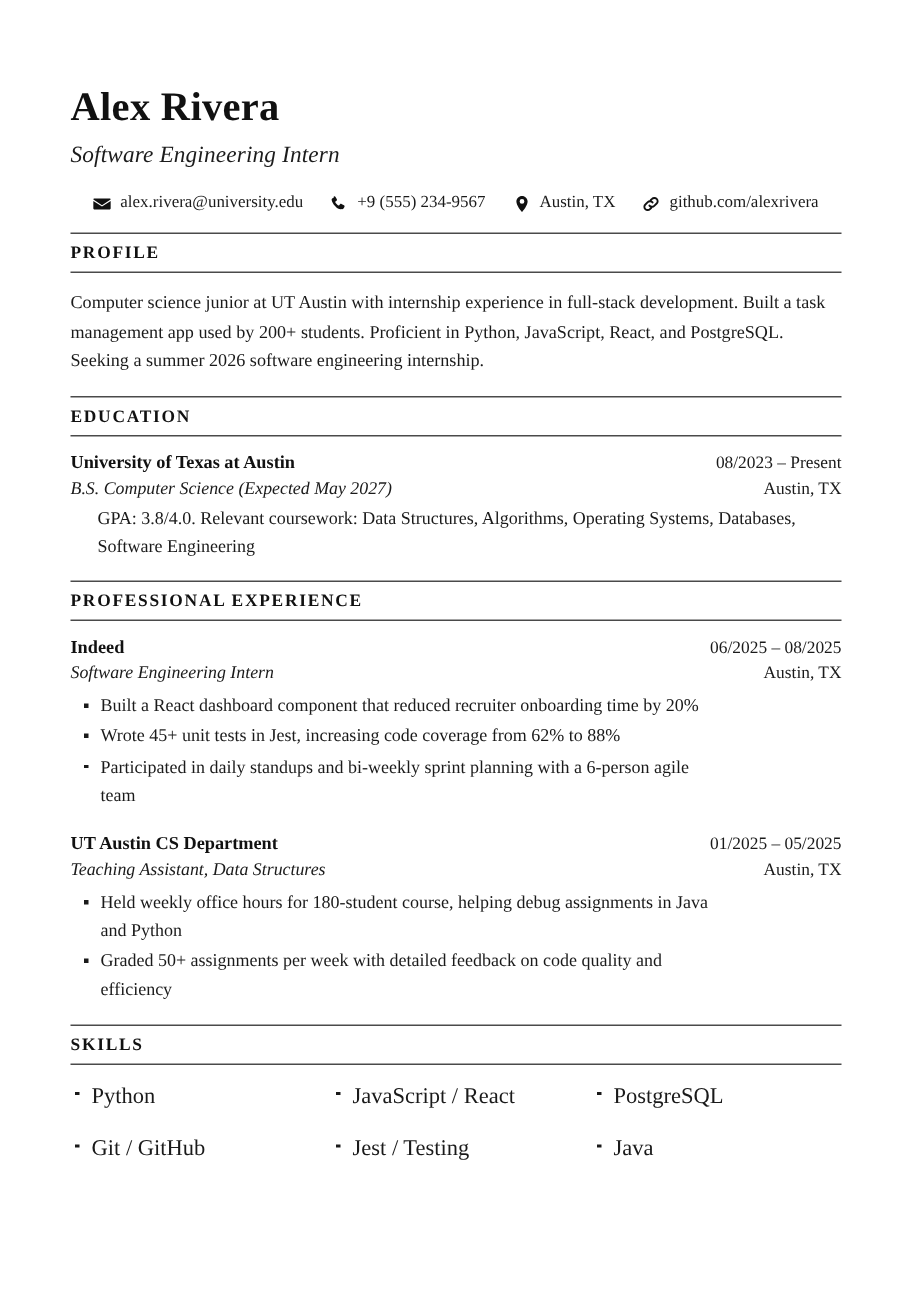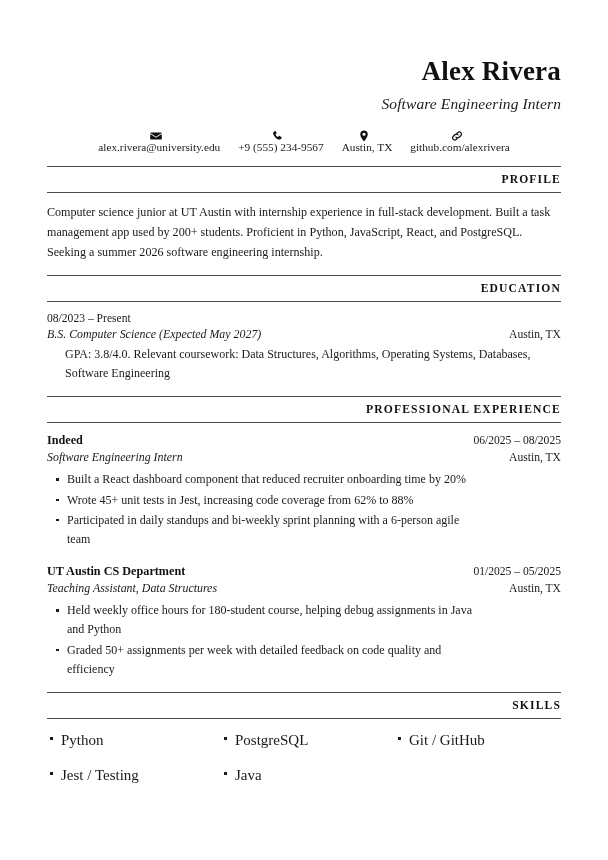--- a/index.html
+++ b/index.html
@@ -18,21 +18,21 @@
   }
 
   .page {
     width: 608px;
     min-height: 860px;
     background: #ffffff;
     padding: 30px 47px 40px 47px;
   }
 
   
-  .header { text-align: right; margin-top: 26px; }
+  .header { text-align: left; margin-top: 26px; }
 
   .name {
     font-size: 27px;
     font-weight: bold;
     letter-spacing: 0.2px;
     line-height: 1.15;
     margin: 8px 0 0 0;
     color: #111111;
   }
 
@@ -52,39 +52,38 @@
     flex-wrap: wrap;
     gap: 0;
     font-size: 11.3px;
     color: #1a1a1a;
   }
   .contact-item {
     display: inline-flex;
     align-items: center;
     white-space: nowrap;
     margin: 0 9px;
-    flex-direction: column;
   }
   .contact-item .ci-icon {
     display: inline-flex;
     align-items: center;
     justify-content: center;
     width: 12px;
     height: 12px;
     margin-right: 6px;
     flex: 0 0 auto;
   }
   .contact-item .ci-icon svg { display: block; }
   .contact-text { line-height: 1; }
 
   
   .section { margin-top: 13px; }
 
   .section-title {
-    text-align: right;
+    text-align: left;
     font-size: 11.6px;
     font-weight: bold;
     letter-spacing: 1.15px;
     padding: 6px 0 6px 0;
     border-top: 1.3px solid #4a4a4a;
     border-bottom: 1.3px solid #4a4a4a;
     color: #111111;
     text-transform: uppercase;
   }
 
@@ -248,20 +247,21 @@
       <p class="profile-text">Computer science junior at UT Austin with internship experience in full-stack development. Built a task management app used by 200+ students. Proficient in Python, JavaScript, React, and PostgreSQL. Seeking a summer 2026 software engineering internship.</p>
     </div>
   </div>
 
   <div class="section">
     <div class="section-title">EDUCATION</div>
     <div class="section-body">
 
       <div class="entry">
         <div class="entry-line">
+          <span class="entry-org">University of Texas at Austin</span>
           <span class="entry-dates">08/2023 – Present</span>
         </div>
         <div class="entry-line entry-line2">
           <span class="entry-role">B.S. Computer Science (Expected May 2027)</span>
           <span class="entry-loc">Austin, TX</span>
         </div>
         <div class="entry-detail">GPA: 3.8/4.0. Relevant coursework: Data Structures, Algorithms, Operating Systems, Databases, Software Engineering</div>
       </div>
 
     </div>
@@ -302,20 +302,21 @@
         </ul>
       </div>
 
     </div>
   </div>
 
   <div class="section">
     <div class="section-title">SKILLS</div>
     <div class="skills-grid">
       <div class="skill-item">Python</div>
+      <div class="skill-item">JavaScript / React</div>
       <div class="skill-item">PostgreSQL</div>
       <div class="skill-item">Git / GitHub</div>
       <div class="skill-item">Jest / Testing</div>
       <div class="skill-item">Java</div>
     </div>
   </div>
 
 </div>
 
 </body></html>

